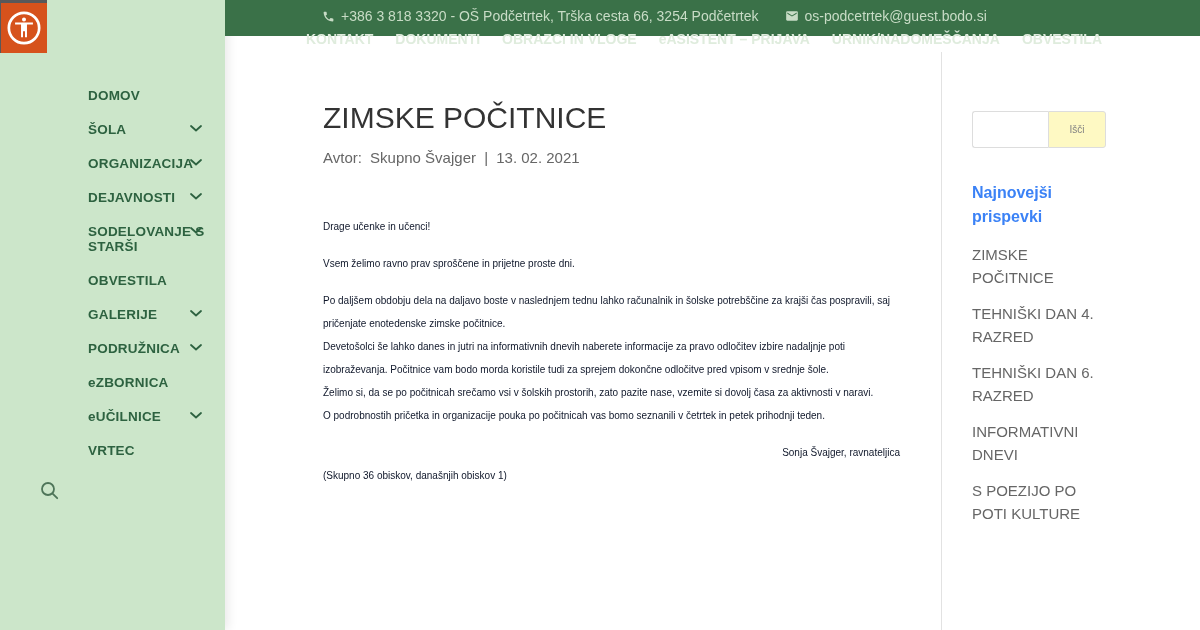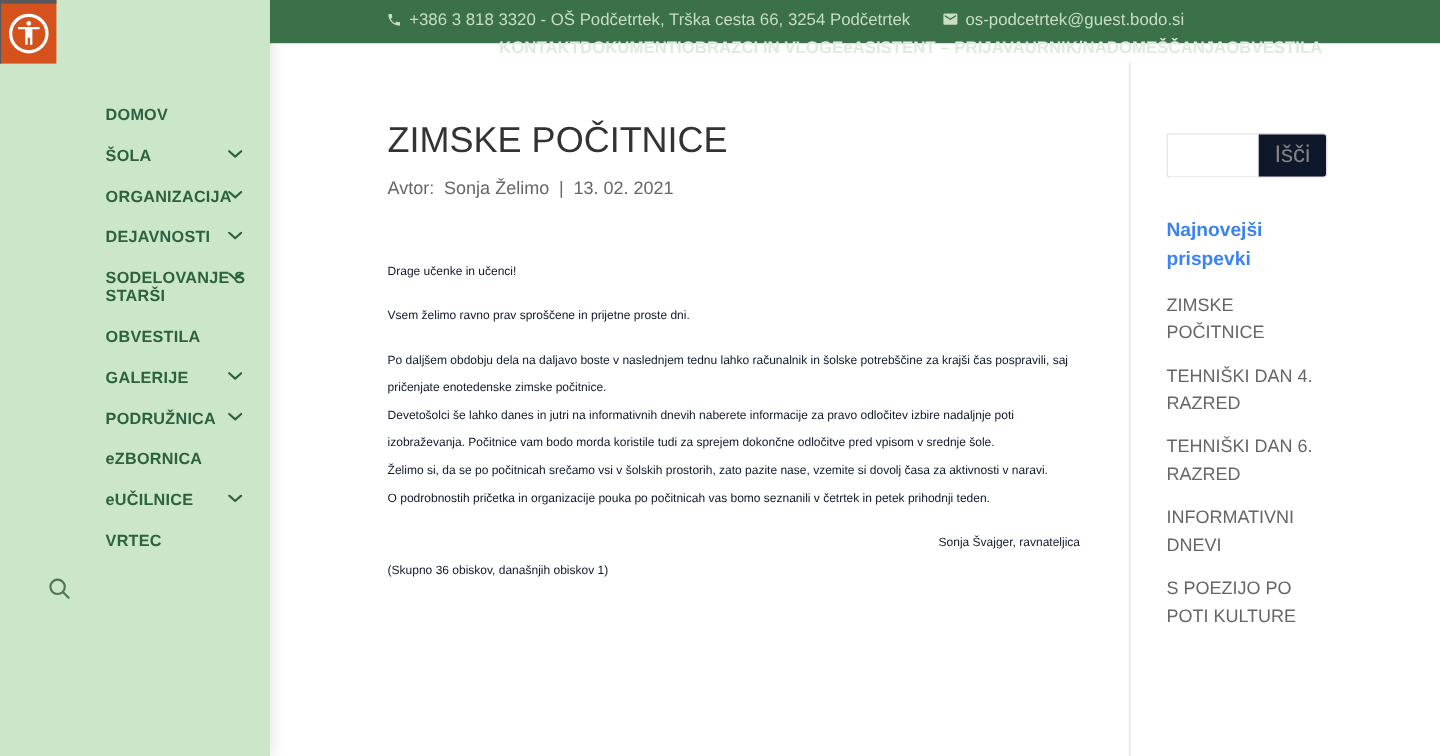--- a/index.html
+++ b/index.html
@@ -30,21 +30,21 @@
   .side-search{position:absolute;left:40px;top:481px;display:block;line-height:0;cursor:pointer;}
   
   .topbar{
     position:absolute;left:225px;top:0;width:975px;height:36px;
     background:#3a7148;z-index:3;color:#c8dcc6;
   }
   .topbar-inner{margin:0 98px 0 97px;}
   .tb-row1{display:flex;align-items:center;gap:26px;padding-top:8px;font-size:14px;}
   .contact-item{display:flex;align-items:center;gap:6px;white-space:nowrap;}
   .contact-item a{color:#c8dcc6;text-decoration:none;}
-  .tb-row2{display:flex;justify-content:flex-end;margin-top:7px;}
+  .tb-row2{display:flex;justify-content:flex-end;gap:22px;margin-top:7px;}
   .tb-row2 a{
     color:#dfecdd;text-decoration:none;font-size:14px;font-weight:600;white-space:nowrap;
   }
   
   .article{position:absolute;left:323px;top:99px;width:577px;z-index:1;}
   .article h1{margin:0;font-size:30px;font-weight:normal;color:#333333;line-height:38px;}
   .meta{margin:12px 0 0;font-size:15px;color:#666666;}
   .meta span{margin-right:4px;}
   .meta a{color:#666666;text-decoration:none;}
   .article .body p{
@@ -57,22 +57,22 @@
   .content-divider{position:absolute;left:941px;top:52px;width:1px;height:578px;background:#e2e2e2;}
   
   .right-sidebar{position:absolute;left:972px;top:111px;width:134px;z-index:1;}
   .searchform{display:flex;height:37px;}
   .searchform input{
     width:63px;height:35px;border:1px solid #dddddd;border-right:none;
     border-radius:3px 0 0 3px;outline:none;padding:0 6px;font-size:14px;color:#666;
     background:#ffffff;box-sizing:content-box;height:35px;
   }
   .searchform button{
-    width:69px;background:#0f172a;border:1px solid #dddddd;border-radius:0 3px 3px 0;
-    color:#828282;font-size:20px;cursor:pointer;font-family:inherit;
+    width:69px;background:#fef9c3;border:1px solid #dddddd;border-radius:0 3px 3px 0;
+    color:#828282;font-size:10px;cursor:pointer;font-family:inherit;
   }
   .rp-heading{margin:33px 0 0;font-size:16px;line-height:24px;font-weight:bold;color:#3b82f6;}
   .rp-list{list-style:none;margin:14px 0 0;padding:0;}
   .rp-list li{margin-bottom:13px;}
   .rp-list a{font-size:15px;line-height:23px;color:#666666;text-decoration:none;}
 </style>
 </head>
 <body>
 
 <aside class="left-sidebar">
@@ -185,21 +185,21 @@
       <a href="#">OBVESTILA</a>
     </nav>
   </div>
 </header>
 
 <main class="article">
   <article>
     <h1>ZIMSKE POČITNICE</h1>
     <p class="meta">
       <span>Avtor:</span>
-      <span><a href="#">Sonja Želimo</a></span>
+      <span><a href="#">Skupno Švajger</a></span>
       <span>|</span>
       <span>13. 02. 2021</span>
     </p>
     <div class="body">
       <p class="p-first">Drage učenke in učenci!</p>
       <p>Vsem želimo ravno prav sproščene in prijetne proste dni.</p>
       <p>Po daljšem obdobju dela na daljavo boste v naslednjem tednu lahko računalnik in šolske potrebščine za krajši čas pospravili, saj pričenjate enotedenske zimske počitnice.
 Devetošolci še lahko danes in jutri na informativnih dnevih naberete informacije za pravo odločitev izbire nadaljnje poti izobraževanja. Počitnice vam bodo morda koristile tudi za sprejem dokončne odločitve pred vpisom v srednje šole.
 Želimo si, da se po počitnicah srečamo vsi v šolskih prostorih, zato pazite nase, vzemite si dovolj časa za aktivnosti v naravi.
 O podrobnostih pričetka in organizacije pouka po počitnicah vas bomo seznanili v četrtek in petek prihodnji teden.</p>

